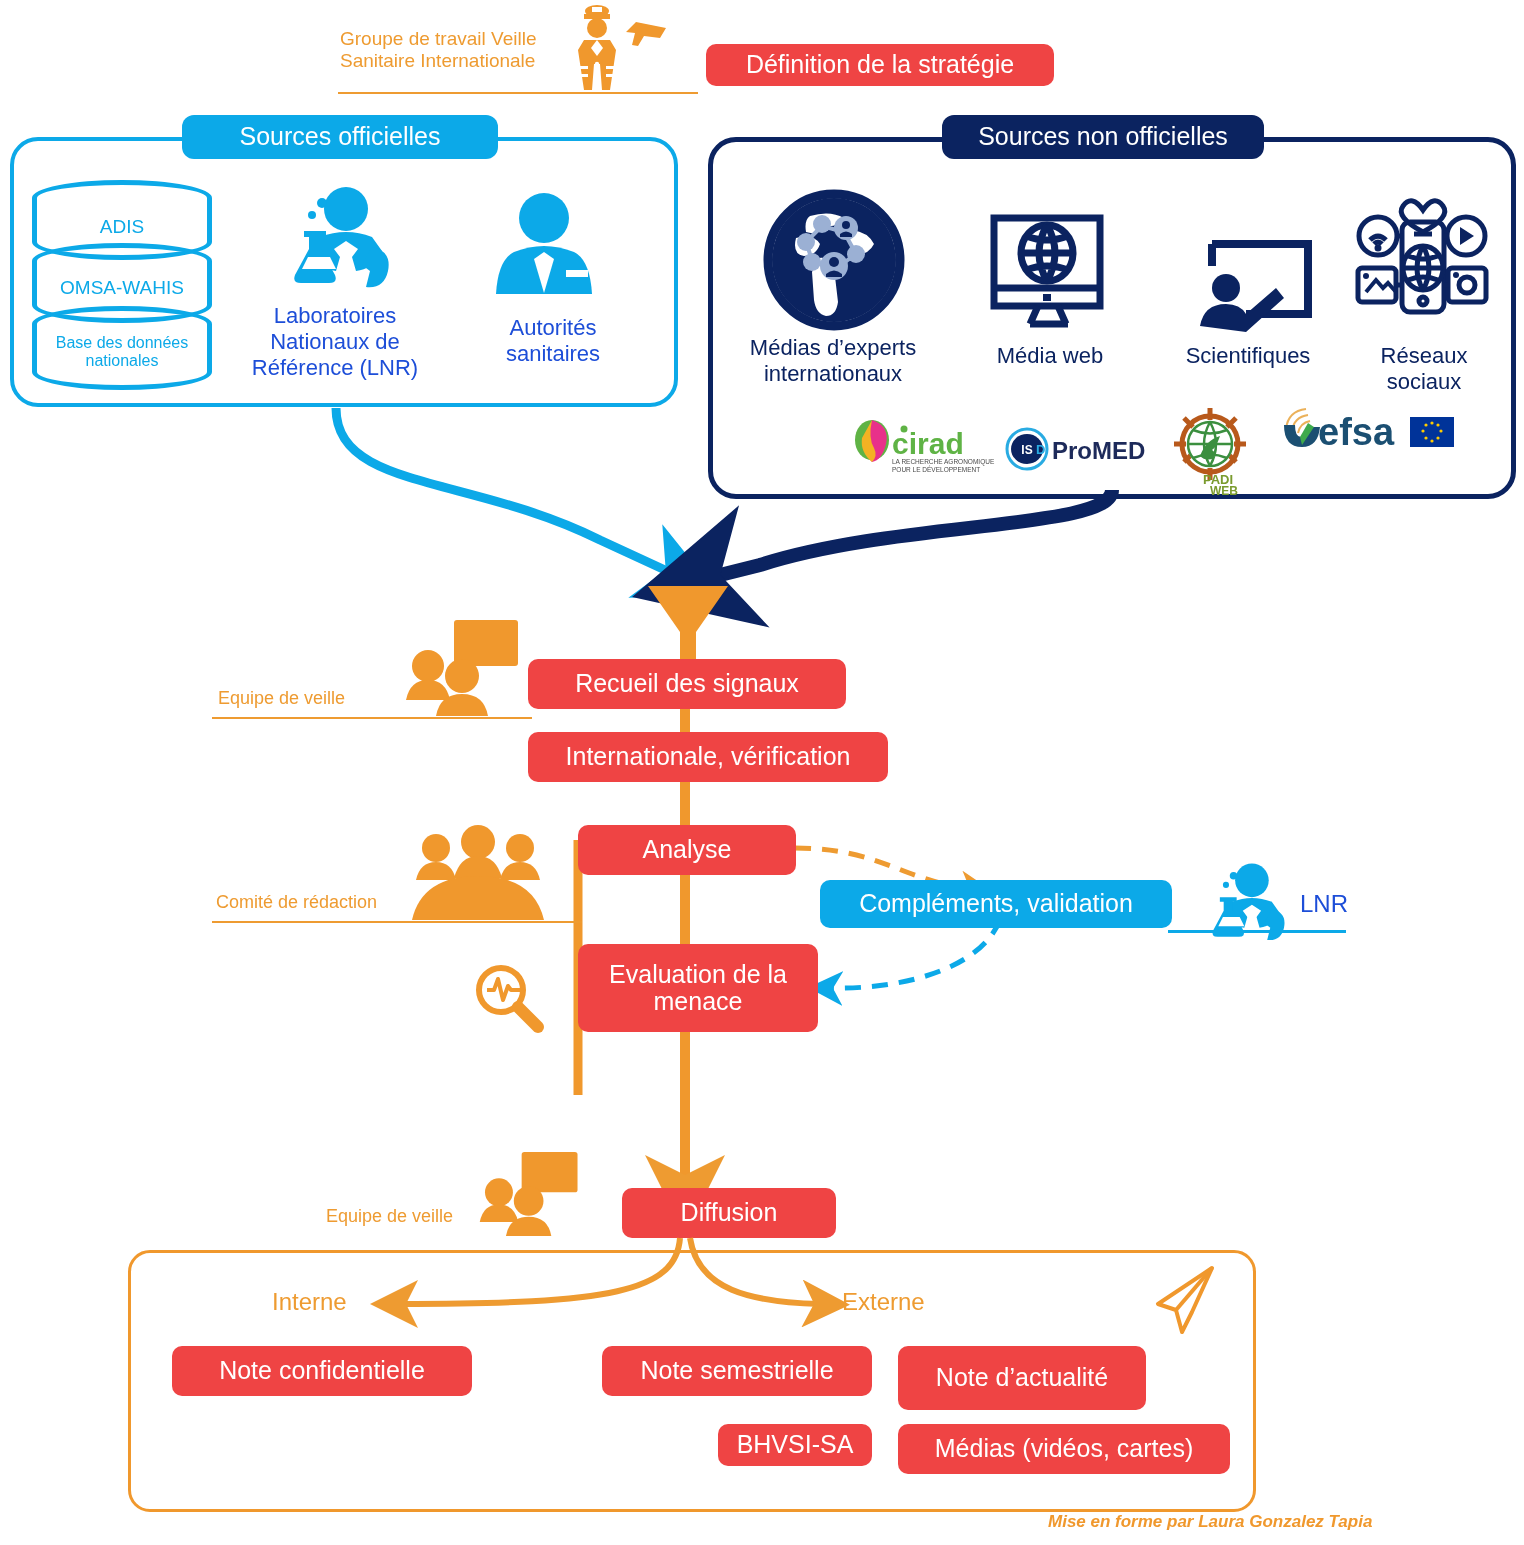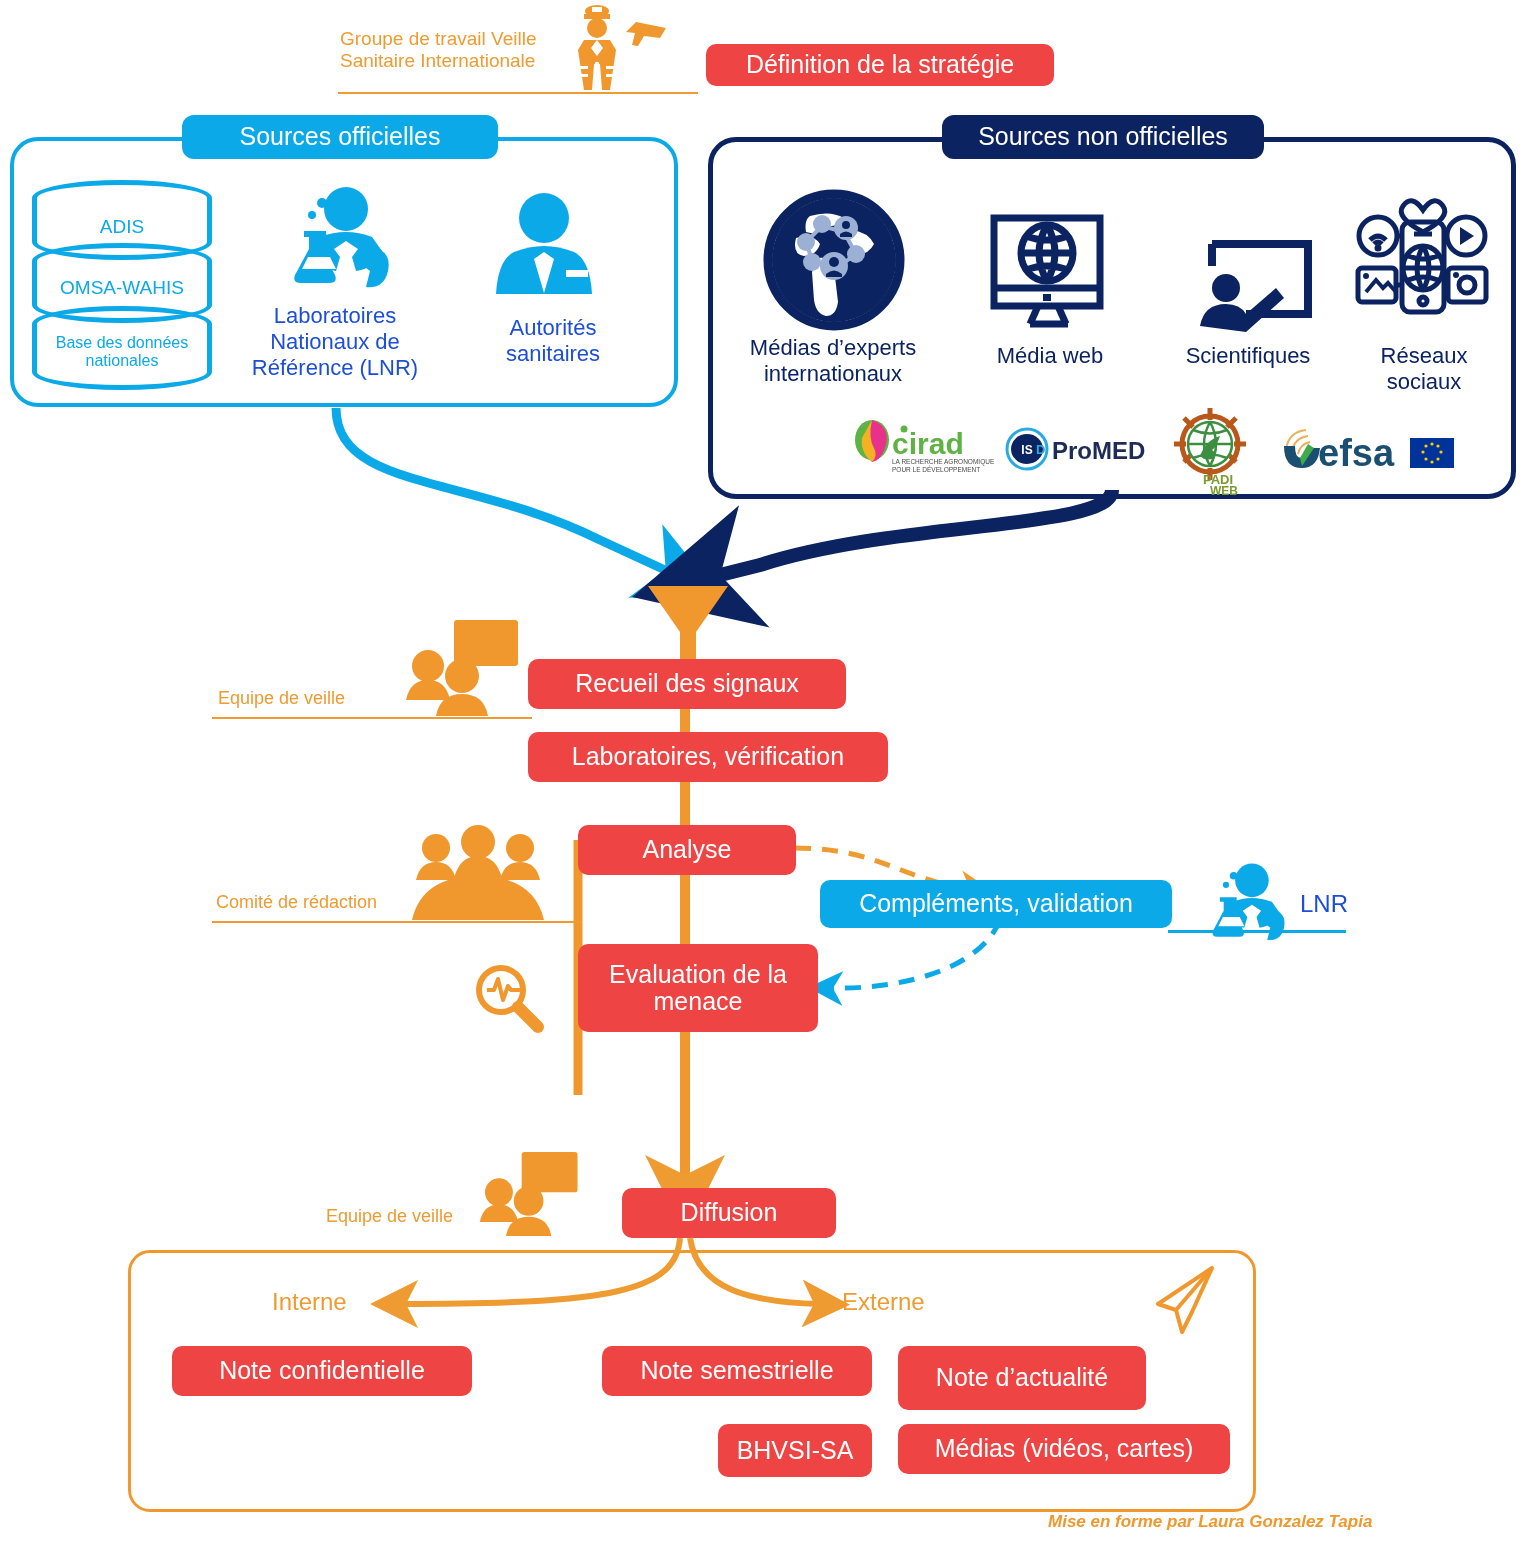--- a/index.html
+++ b/index.html
@@ -291,21 +291,21 @@
       <g stroke="#3B8F3F" stroke-width="2.5" fill="none">
         <circle cx="48" cy="40" r="22"></circle>
         <path d="M26 40 h44 M48 18 q-12 22 0 44 M48 18 q12 22 0 44 M31 26 q17 7 34 0 M31 54 q17 -7 34 0"></path>
       </g>
       <path d="M38 52 q6 -16 20 -20 q-4 12 -8 14 q4 2 2 8 q-8 4 -14 -2z" fill="#3B8F3F"></path>
       <text x="56" y="80" text-anchor="middle" font-family="Liberation Sans, sans-serif" font-size="13" font-weight="bold" fill="#7A9B2E">PADI</text>
       <text x="62" y="91" text-anchor="middle" font-family="Liberation Sans, sans-serif" font-size="12" font-weight="bold" fill="#7A9B2E">WEB</text>
     </svg>
   </div>
 
-  <div class="abs" style="left:1278px;top:424px;text-align:right;">
+  <div class="abs" style="left:1278px;top:403px;text-align:right;">
     <svg width="180" height="50" viewBox="0 0 180 50">
       <g stroke="#E8A33D" stroke-width="2" fill="none" opacity="0.85">
         <path d="M8 26 q2 -18 20 -20 M14 28 q2 -14 16 -16 M20 30 q2 -10 12 -12"></path>
       </g>
       <path d="M6 22 q0 22 18 22 q16 0 18 -20 h-12 q-2 10 -7 10 q-6 0 -6 -12z" fill="#1B4F72"></path>
       <path d="M22 34 l8 -14 6 4 -12 18z" fill="#3EAA4C"></path>
       <text x="40" y="42" font-family="Liberation Sans, sans-serif" font-size="38" font-weight="bold" fill="#1B4F72">efsa</text>
       <rect x="132" y="14" width="44" height="30" fill="#003399"></rect>
       <g fill="#FFCC00">
         <circle cx="154" cy="20" r="1.6"></circle>
@@ -398,21 +398,21 @@
   <div class="abs" style="left:473px;top:962px;">
     <svg width="74" height="74" viewBox="0 0 74 74">
       <circle cx="28" cy="28" r="22" fill="none" stroke="#F0982D" stroke-width="6"></circle>
       <path d="M14 28 h7 l4 -11 5 21 5 -14 3 4 h10" fill="none" stroke="#F0982D" stroke-width="4" stroke-linejoin="round"></path>
       <path d="M45 45 l20 20" stroke="#F0982D" stroke-width="12" stroke-linecap="round"></path>
     </svg>
   </div>
 
   <div class="pill orange" style="left:528px;top:659px;width:318px;height:50px;font-size:25px;">Recueil des signaux</div>
 
-  <div class="pill orange" style="left:528px;top:732px;width:360px;height:50px;font-size:25px;">Laboratoires, vérification</div>
+  <div class="pill orange" style="left:528px;top:732px;width:360px;height:50px;font-size:25px;">Internationale, vérification</div>
 
   <div class="pill orange" style="left:578px;top:825px;width:218px;height:50px;font-size:25px;">Analyse</div>
 
   <div class="pill orange" style="left:578px;top:944px;width:240px;height:88px;font-size:25px;">Evaluation de la menace</div>
 
 
   <div class="pill orange" style="left:578px;top:1188px;width:214px;height:50px;font-size:25px;margin-left:44px;">Diffusion</div>
 
   <div class="pill blue" style="left:820px;top:880px;width:352px;height:48px;font-size:25px;">Compléments, validation</div>
 
@@ -478,19 +478,19 @@
       </g>
     </svg>
   </div>
 
   <div class="pill orange" style="left:172px;top:1346px;width:300px;height:50px;font-size:25px;">Note confidentielle</div>
 
   <div class="pill orange" style="left:602px;top:1346px;width:270px;height:50px;font-size:25px;">Note semestrielle</div>
 
   <div class="pill orange" style="left:898px;top:1346px;width:248px;height:64px;font-size:25px;">Note d’actualité</div>
 
-  <div class="pill orange" style="left:718px;top:1424px;width:154px;height:53px;font-size:25px;">BHVSI-SA</div>
+  <div class="pill orange" style="left:718px;top:1424px;width:154px;height:42px;font-size:25px;">BHVSI-SA</div>
 
   <div class="pill orange" style="left:898px;top:1424px;width:332px;height:50px;font-size:25px;">Médias (vidéos, cartes)</div>
 
   <div class="credit" style="left:1048px;top:1512px;">Mise en forme par Laura Gonzalez Tapia</div>
 
 </div>
 
 </body></html>

